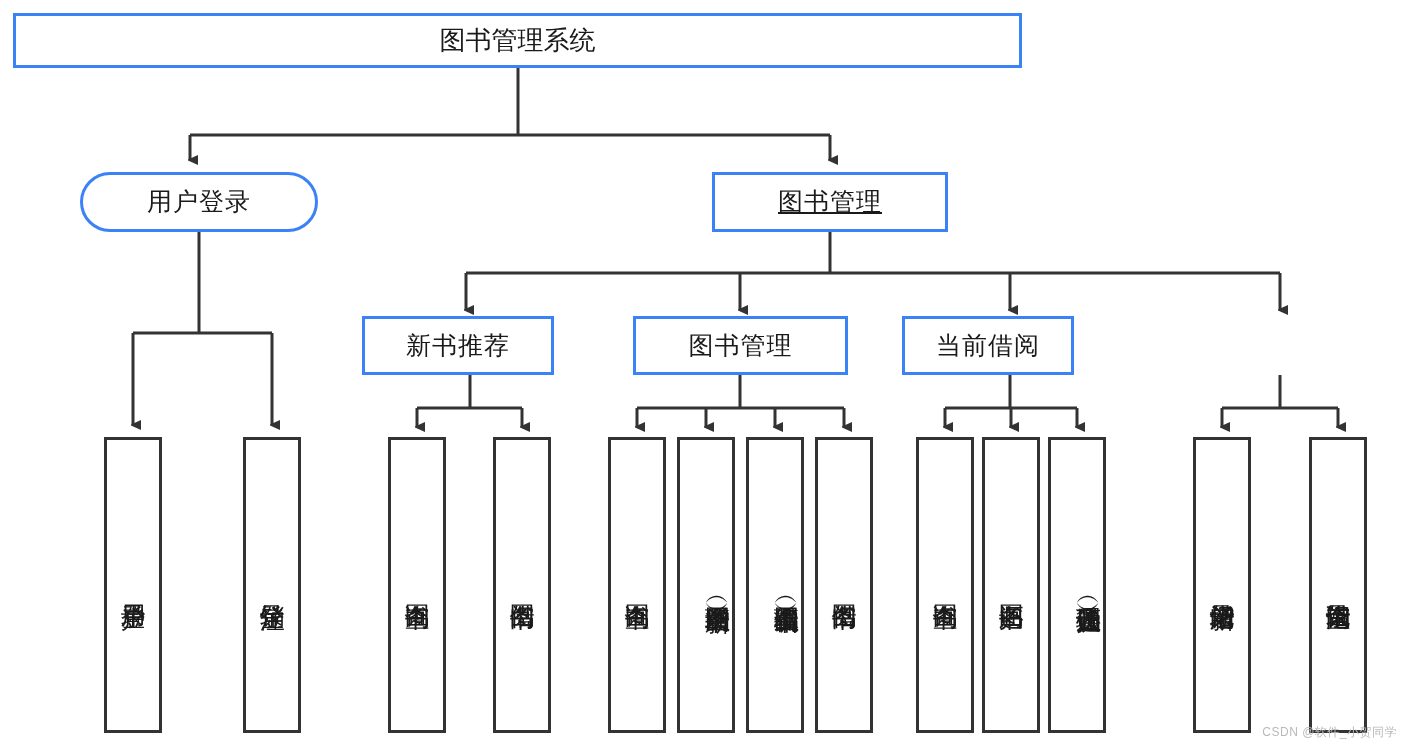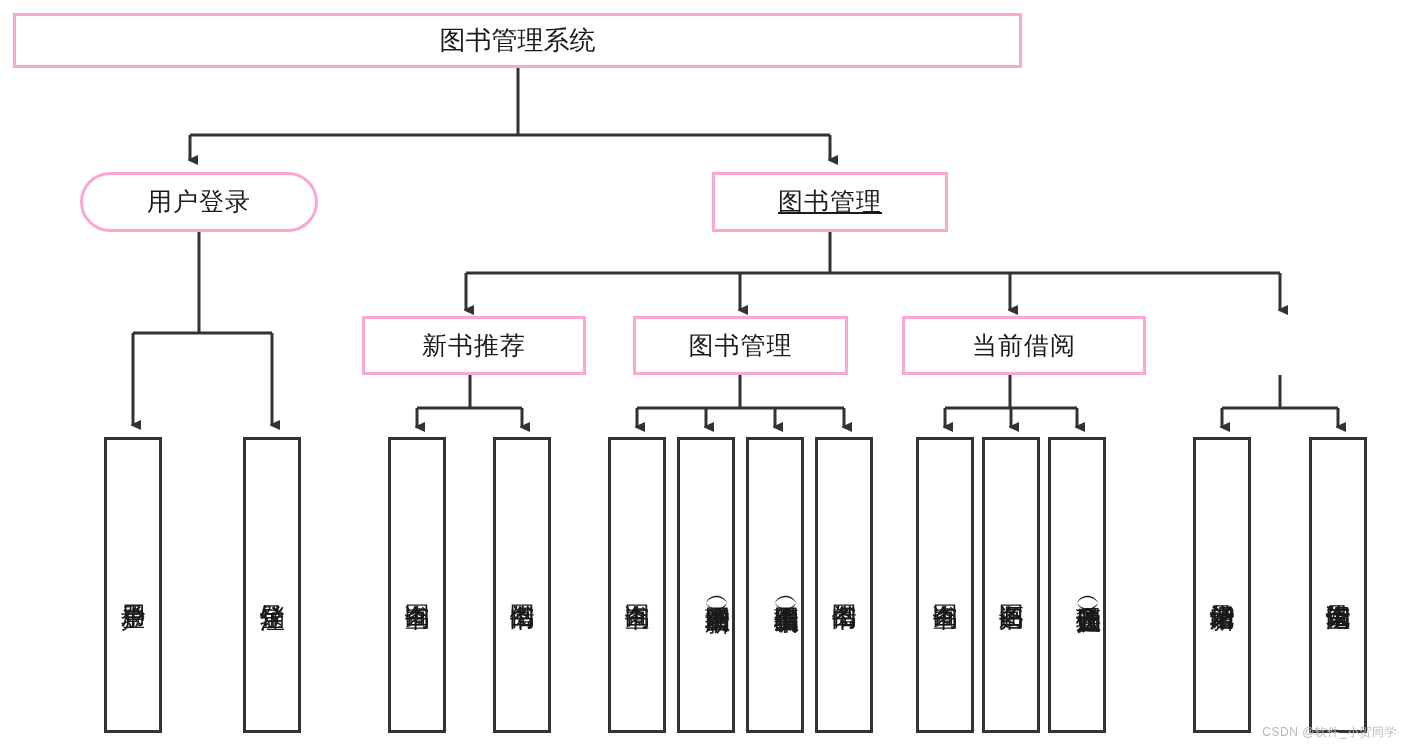--- a/index.html
+++ b/index.html
@@ -21,21 +21,21 @@
     position: absolute;
     left: 0;
     top: 0;
     width: 1405px;
     height: 747px;
     pointer-events: none;
   }
   .node {
     position: absolute;
     box-sizing: border-box;
-    border: 3px solid #f9a8d4;
+    border: 3px solid #3b82f6;
     background: #ffffff;
     display: flex;
     align-items: center;
     justify-content: center;
     color: #1a1a1a;
   }
   .node.h {
     font-size: 25px;
     letter-spacing: 1px;
     line-height: 1.1;
@@ -128,23 +128,23 @@
       <path d="M1222,408 L1222,427" marker-end="url(#arrow)"></path>
       <path d="M1338,408 L1338,427" marker-end="url(#arrow)"></path>
     </g>
   </svg>
 
   <div class="node root" style="left:13px; top:13px; width:1009px; height:55px;">图书管理系统</div>
 
   <div class="node h" style="left:80px; top:172px; width:238px; height:60px;border-radius:30px;">用户登录</div>
   <div class="node h" style="left:712px; top:172px; width:236px; height:60px;text-decoration:underline;">图书管理</div>
 
-  <div class="node h" style="left:362px; top:316px; width:224px; height:59px;">新书推荐</div>
+  <div class="node h" style="left:362px; top:316px; width:192px; height:59px;">新书推荐</div>
   <div class="node h" style="left:633px; top:316px; width:215px; height:59px;">图书管理</div>
-  <div class="node h" style="left:902px; top:316px; width:244px; height:59px;">当前借阅</div>
+  <div class="node h" style="left:902px; top:316px; width:172px; height:59px;">当前借阅</div>
 
   <div class="leaf center" style="left:104px; top:437px; width:58px; height:296px;">用户登录</div>
   <div class="leaf center" style="left:243px; top:437px; width:58px; height:296px;">注销登录</div>
 
   <div class="leaf center" style="left:388px; top:437px; width:58px; height:296px;">查询图书</div>
   <div class="leaf center" style="left:493px; top:437px; width:58px; height:296px;">借阅图书</div>
 
   <div class="leaf center" style="left:608px; top:437px; width:58px; height:296px;">查询图书</div>
   <div class="leaf" style="left:677px; top:437px; width:58px; height:296px;">新增图书（管理员）</div>
   <div class="leaf" style="left:746px; top:437px; width:58px; height:296px;">编辑图书（管理员）</div>

